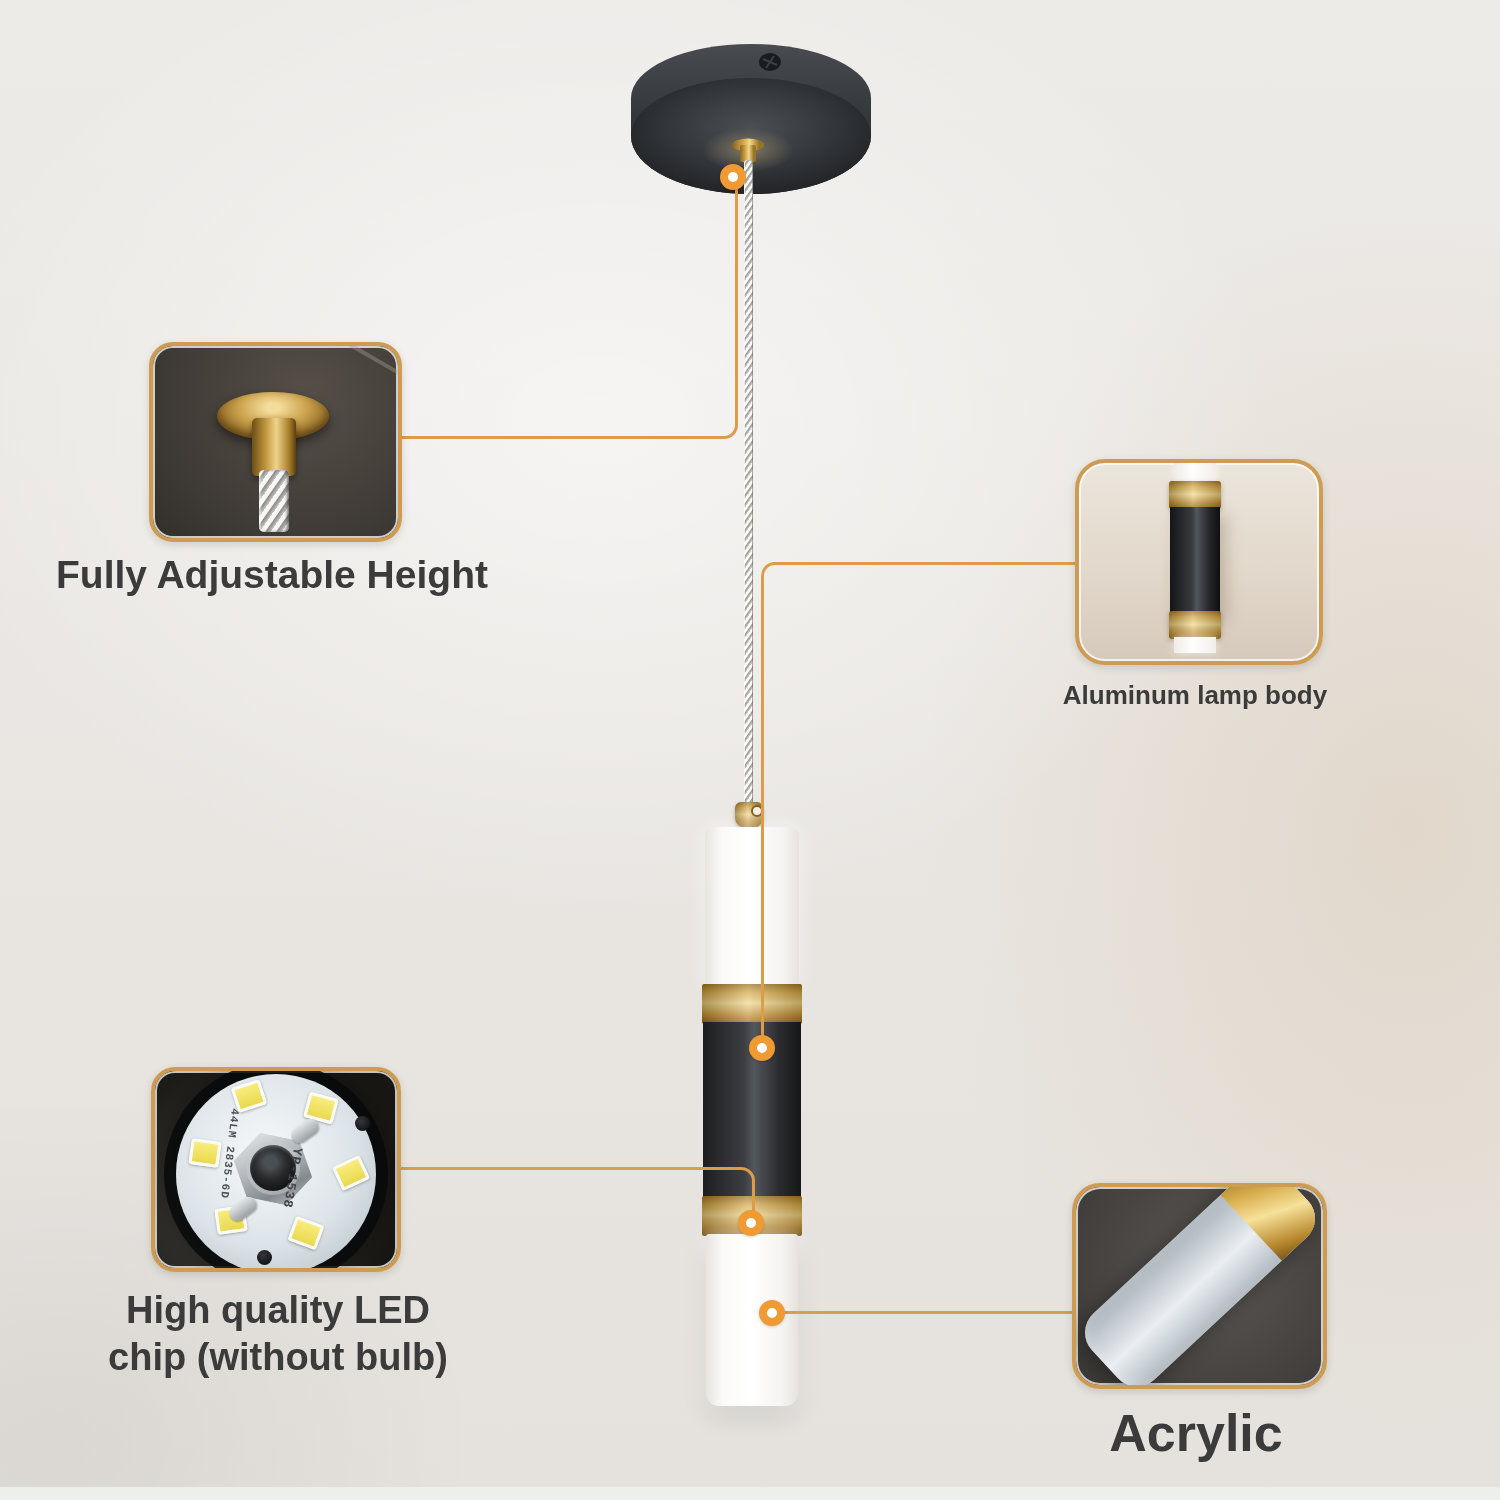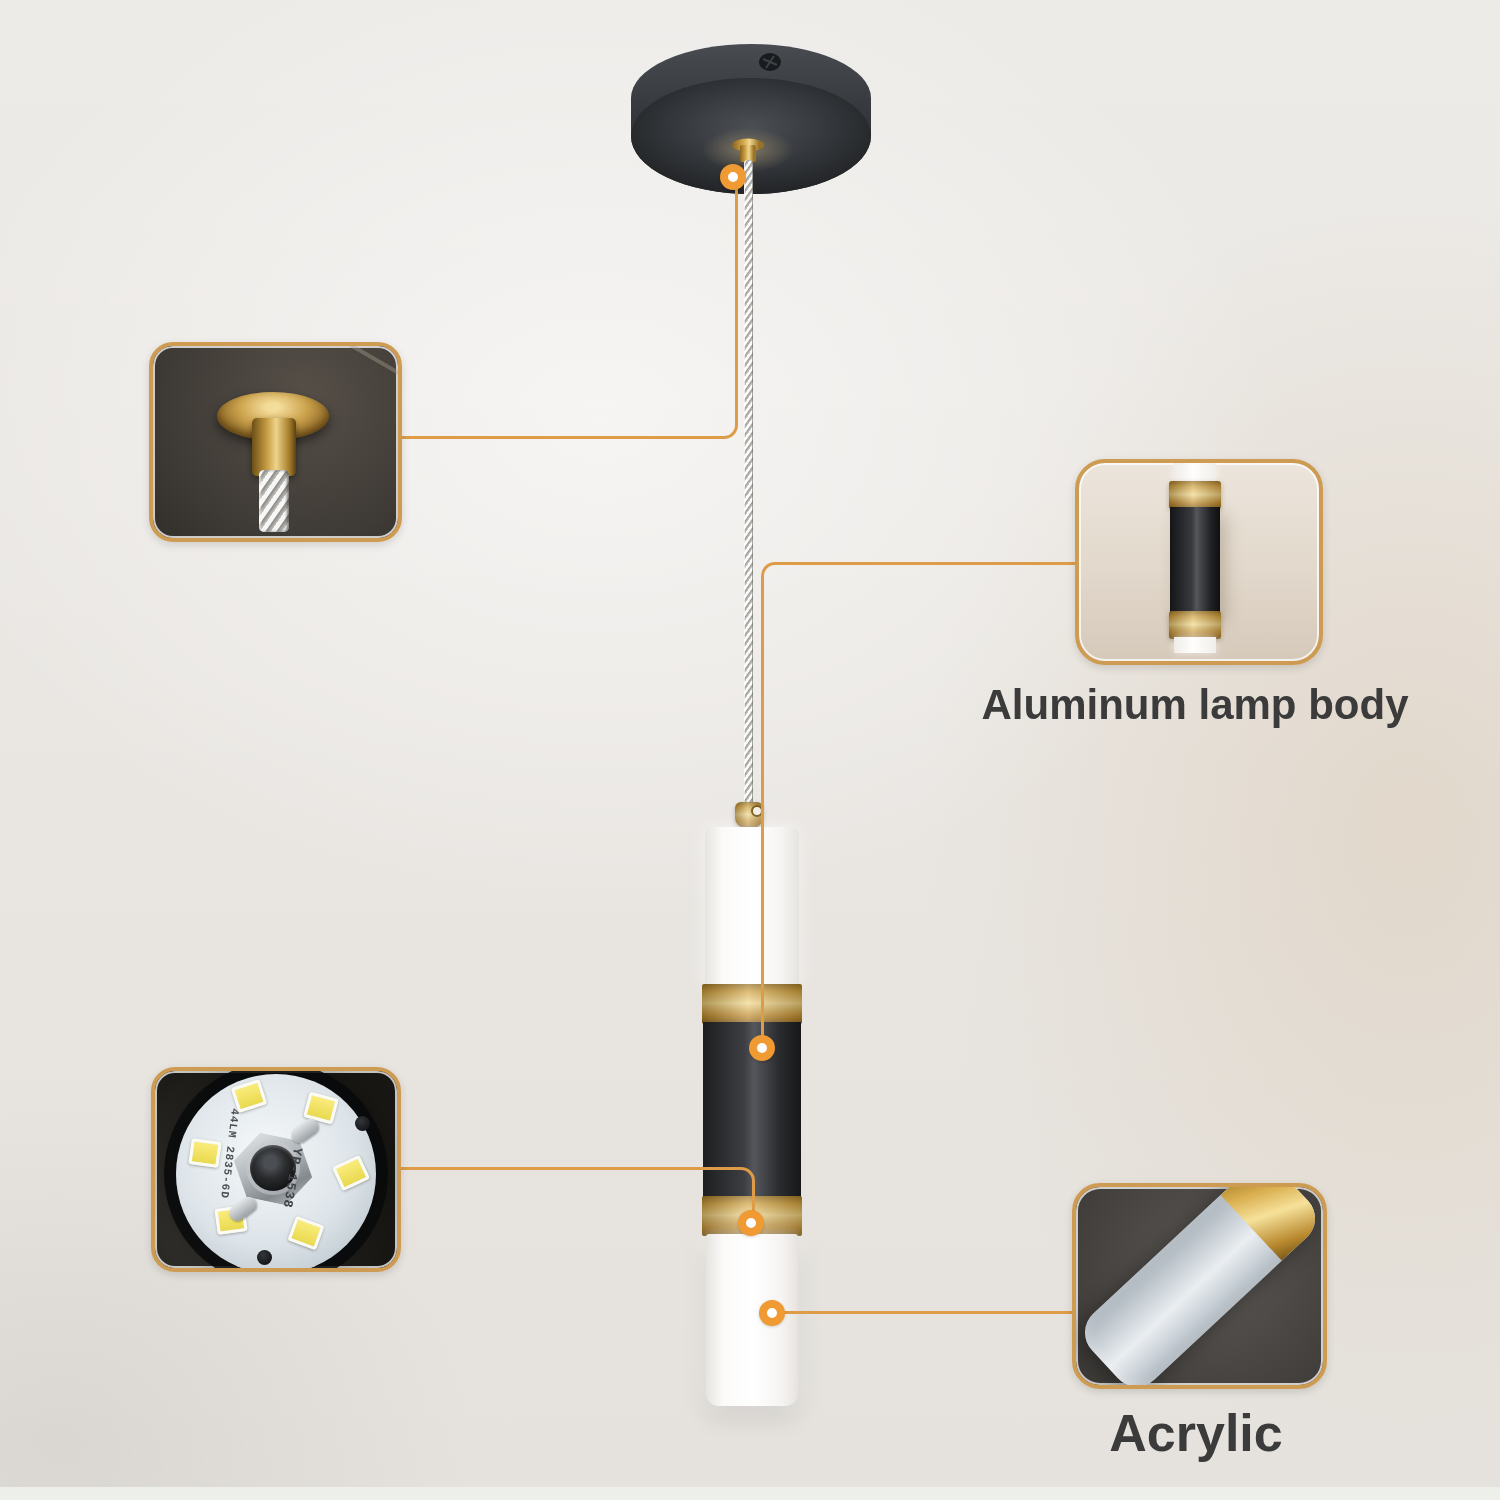--- a/index.html
+++ b/index.html
@@ -106,21 +106,21 @@
   .ac-tube{left:50%;top:50%;width:90px;height:260px;border-radius:26px;overflow:hidden;
     transform:translate(-50%,-54%) rotate(47deg);
     background:linear-gradient(90deg,#a9b2ba,#d6dce1 40%,#eaeef1 56%,#c3cbd2 86%,#a8b1b8);
     box-shadow:0 8px 20px rgba(0,0,0,.35), inset 0 0 14px rgba(255,255,255,.35);}
   .ac-cap{position:absolute;left:0;top:0;width:100%;height:60px;
     background:linear-gradient(115deg,#8d6a20,#d9ae4e 32%,#f6e19a 55%,#b8882e 84%,#7a5a1a);}
 
   
   .label{z-index:9;color:#3B3B3B;font-weight:600;text-align:center;line-height:1.24;}
   .lab-tl{left:42px;top:551px;width:460px;font-size:39px;}
-  .lab-r{left:930px;top:679px;width:530px;font-size:42px;}
+  .lab-r{left:930px;top:679px;width:530px;font-size:26px;}
   .lab-bl{left:48px;top:1287px;width:460px;font-size:38px;}
   .lab-br{left:1073px;top:1401px;width:246px;font-size:52px;}
 </style>
 </head>
 <body>
 
 <div id="stage">
 
   <svg class="abs lamp" style="left:628px;top:38px" width="246" height="160" viewBox="0 0 246 160">
     <defs>
@@ -210,19 +210,24 @@
     <div class="abs pcb-text pt1">YP-1538</div>
     <div class="abs pcb-text pt2">44LM 2835-6D</div>
   </div>
 
   <div class="abs box box-br">
     <div class="abs ac-tube">
       <div class="ac-cap"></div>
     </div>
   </div>
 
+  <div class="abs label lab-tl">Fully Adjustable Height</div>
   <div class="abs label lab-r">
     <div>Aluminum lamp body</div>
   </div>
+  <div class="abs label lab-bl">
+    <div>High quality LED</div>
+    <div>chip (without bulb)</div>
+  </div>
   <div class="abs label lab-br">Acrylic</div>
 
   <div class="abs bottom-strip"></div>
 </div>
 
 </body></html>

